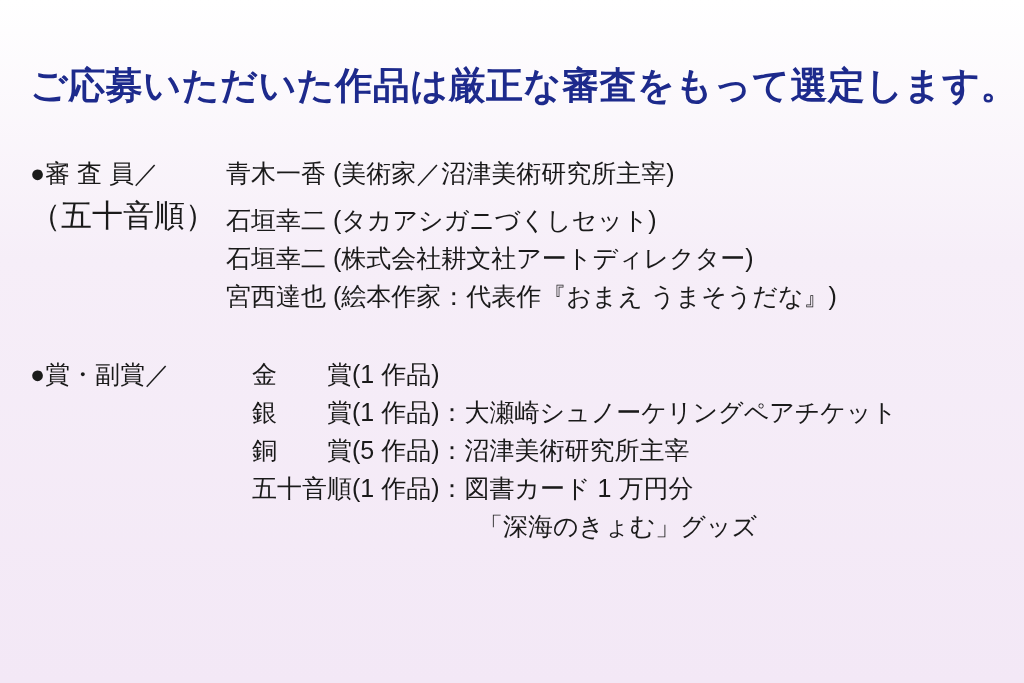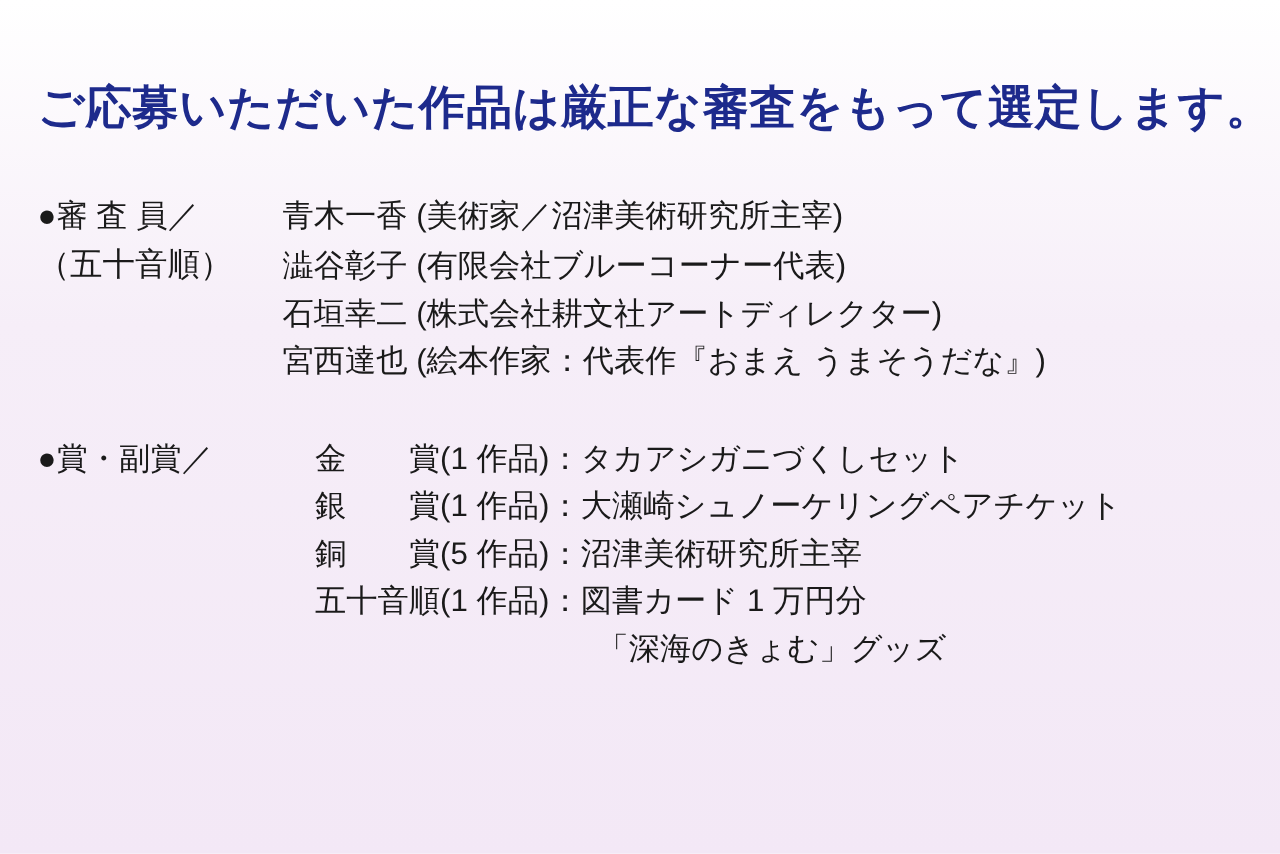--- a/index.html
+++ b/index.html
@@ -73,55 +73,54 @@
     flex: 0 0 auto;
     width: 448px;
   }
   .bullet {
     letter-spacing: 0;
   }
   .body-text {
     flex: 1 1 auto;
   }
   .subnote {
-    font-size: 26px;
+    font-size: 31px;
   }
 </style>
 </head>
 <body>
 
 <div class="page">
 
   <div class="headline">ご応募いただいた作品は厳正な審査をもって選定します。</div>
 
   <div class="section">
     <div class="row">
       <span class="lead lead-wide bullet">●審  査  員／</span>
       <span class="body-text">青木一香 (美術家／沼津美術研究所主宰)</span>
     </div>
     <div class="row">
       <span class="lead lead-indent subnote">（五十音順）</span>
-      <span class="body-text">澁谷彰子 (有限会社ブルーコーナー代表)</span>
+      <span class="body-text">石垣幸二 (タカアシガニづくしセット)</span>
     </div>
     <div class="row">
       <span class="blank-lead"></span>
       <span class="body-text">石垣幸二 (株式会社耕文社アートディレクター)</span>
     </div>
     <div class="row">
       <span class="blank-lead"></span>
       <span class="body-text">宮西達也 (絵本作家：代表作『おまえ うまそうだな』)</span>
     </div>
   </div>
 
   <div class="section second">
     <div class="row">
       <span class="prize-lead bullet">●賞・副賞／</span>
       <span>金　　賞</span>
       <span>(1 作品)</span>
-      <span>：タカアシガニづくしセット</span>
     </div>
     <div class="row">
       <span class="prize-blank"></span>
       <span>銀　　賞</span>
       <span>(1 作品)</span>
       <span>：大瀬崎シュノーケリングペアチケット</span>
     </div>
     <div class="row">
       <span class="prize-blank"></span>
       <span>銅　　賞</span>

